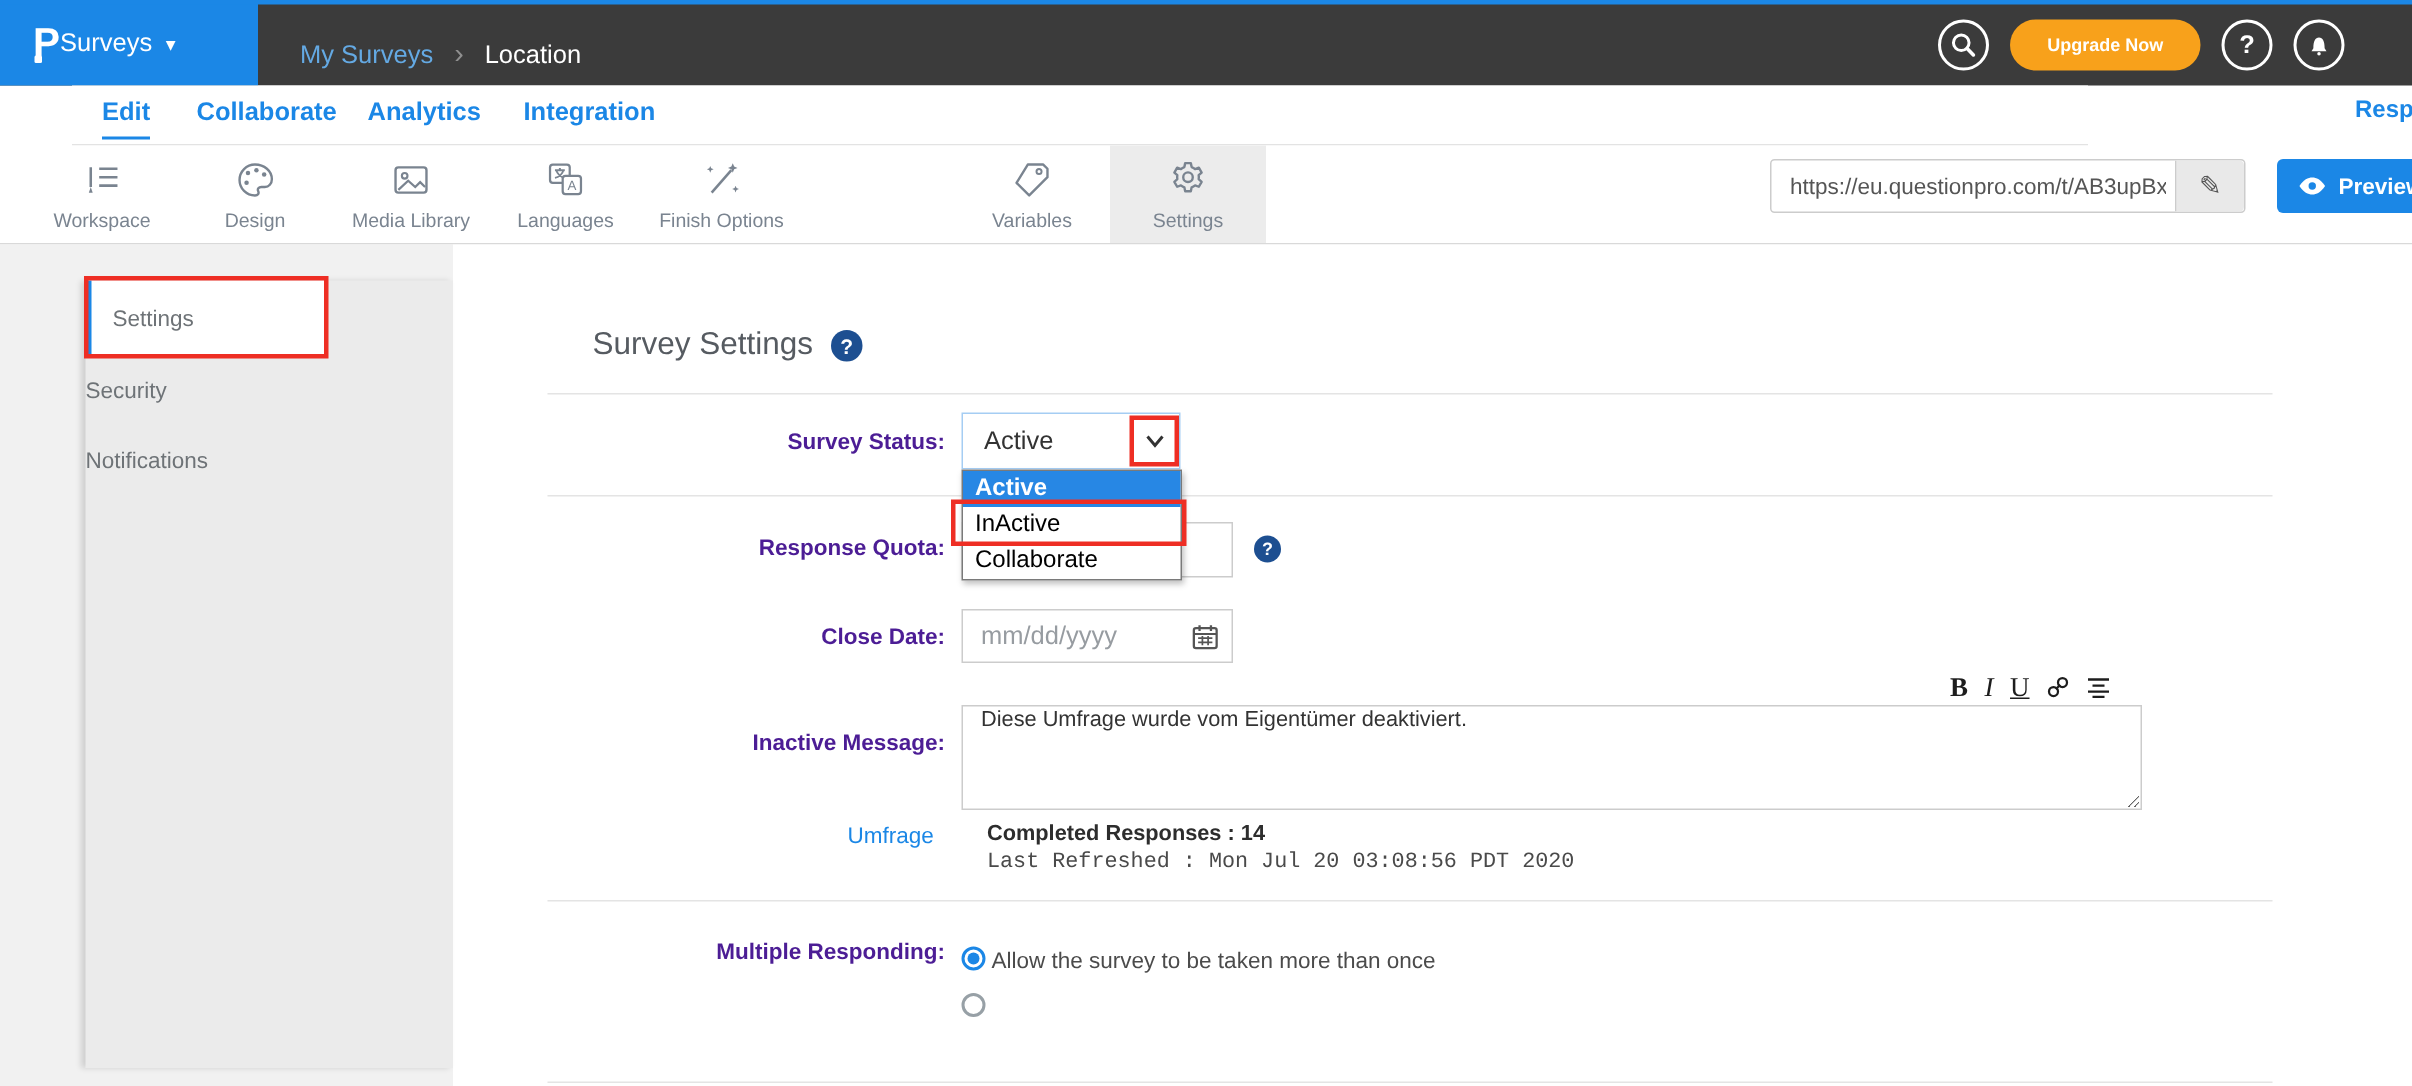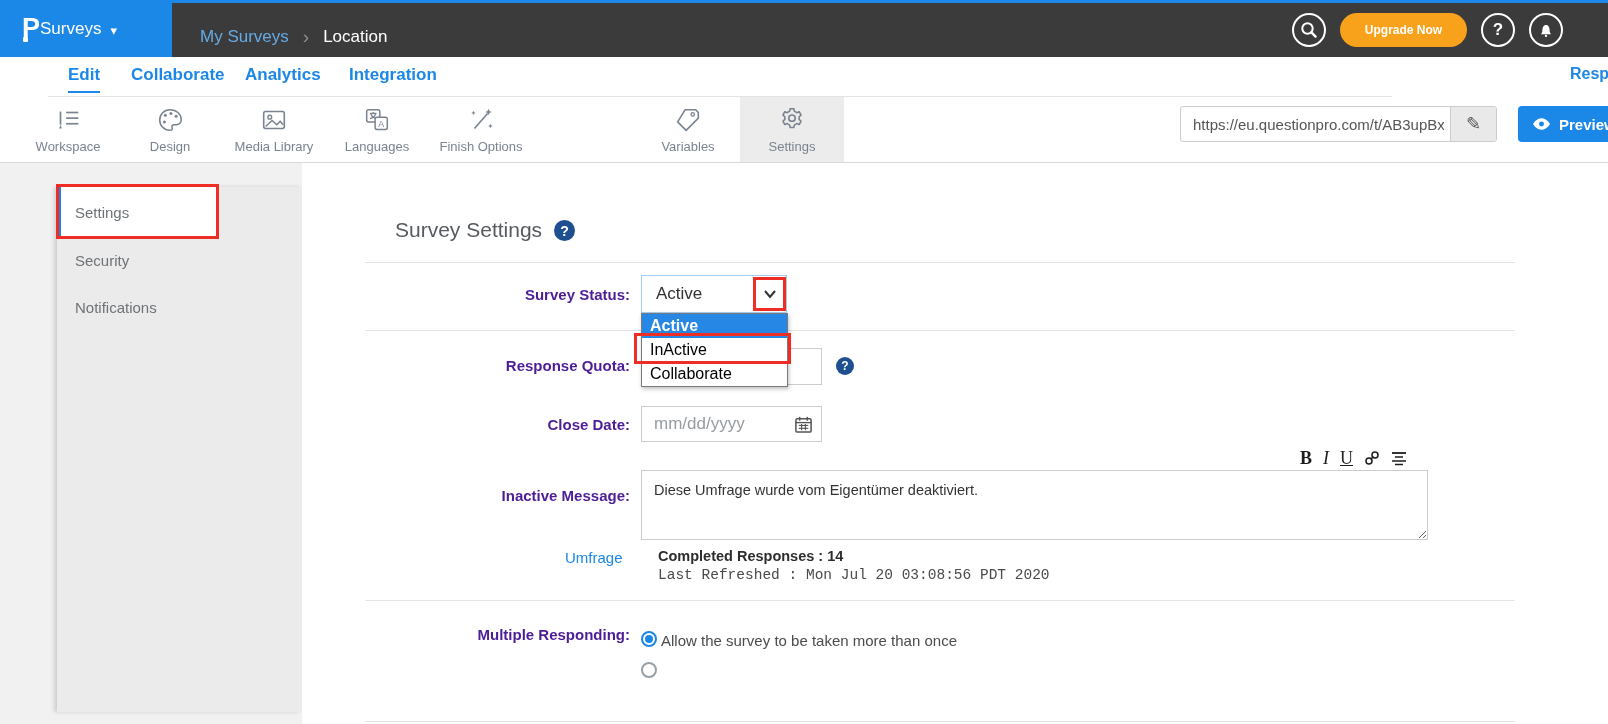--- a/index.html
+++ b/index.html
@@ -55,21 +55,21 @@
     position:absolute; left:1518px; top:9px; width:130px; height:36px; background:#1b87e6; color:#fff; border:none; border-radius:4px;
     font-family:inherit; font-size:15px; font-weight:700; display:flex; align-items:center; gap:8px; padding-left:14px; cursor:pointer;
   }
   
   #content-bg-left { position:absolute; left:0; top:163px; width:302px; height:561px; background:#f1f1f1; }
   #main-bg { position:absolute; left:302px; top:163px; width:1306px; height:561px; background:#fff; }
   #sidebar-panel { position:absolute; left:57px; top:187px; width:245px; height:525px; background:#ebebeb; box-shadow:-3px 0 4px rgba(0,0,0,.14); }
   #sidebar-item-settings { position:absolute; left:0; top:0; width:160px; height:50px; background:#fff; border-left:4px solid #1b87e6; display:flex; align-items:center; cursor:pointer; }
   #sidebar-item-settings span { margin-left:14px; font-size:15px; color:#6e7377; }
   .sidebar-item { position:absolute; left:0; width:245px; height:44px; display:flex; align-items:center; cursor:pointer; }
-  .sidebar-item span { margin-left:18px; font-size:15px; color:#6e7377; }
+  .sidebar-item span { font-size:15px; color:#6e7377; }
   #sidebar-item-security { top:51px; } #sidebar-item-notifications { top:98px; }
   
   .red-box { position:absolute; border:3px solid #ee2e24; z-index:60; pointer-events:none; }
   #redbox-sidebar { left:56px; top:184px; width:163px; height:55px; }
   #redbox-chevron { left:753px; top:277px; width:33px; height:34px; }
   #redbox-inactive { left:634px; top:333px; width:157px; height:31px; }
   
   #page-title { position:absolute; left:395px; top:218px; font-size:21px; color:#565b61; }
   .help-circle { position:absolute; background:#1d4f91; border-radius:50%; color:#fff; font-weight:700; display:flex; align-items:center; justify-content:center; cursor:pointer; }
   #title-help { left:554px; top:220px; width:21px; height:21px; font-size:14px; }
@@ -87,21 +87,21 @@
   .dd-option.highlight { background:#2787e4; color:#fff; font-weight:700; }
   
   #quota-input { position:absolute; left:641px; top:348px; width:181px; height:37px; border:1px solid #ccc; background:#fff; z-index:10; font-family:inherit; font-size:16px; padding:0 10px; color:#333; }
   #close-input { position:absolute; left:641px; top:406px; width:181px; height:36px; border:1px solid #ccc; background:#fff; font-family:inherit; font-size:17px; padding:0 34px 0 12px; color:#333; }
   #close-input::placeholder { color:#979ca1; }
   #calendar-icon { position:absolute; left:794px; top:415px; cursor:pointer; }
   
   #editor-toolbar { position:absolute; left:1300px; top:448px; width:125px; height:20px; display:flex; align-items:center; gap:11px; font-family:"Liberation Serif","DejaVu Serif",serif; font-size:18px; color:#1d1d1d; }
   #fmt-bold { font-weight:700; cursor:pointer; } #fmt-italic { font-style:italic; cursor:pointer; } #fmt-underline { text-decoration:underline; cursor:pointer; }
   #fmt-link, #fmt-align { cursor:pointer; display:flex; align-items:center; }
-  #inactive-textarea { position:absolute; left:641px; top:470px; width:787px; height:70px; border:1px solid #ccc; background:#fff; font-family:inherit; font-size:14.5px; color:#333; padding:11px 12px; resize:both; }
+  #inactive-textarea { position:absolute; left:641px; top:470px; width:787px; height:70px; border:1px solid #ccc; background:#fff; font-family:inherit; font-size:14.5px; color:#333; padding:1px 12px; resize:both; }
   
   #refresh-link { position:absolute; left:565px; top:549px; font-size:15px; color:#1b87e6; cursor:pointer; }
   #completed-line { position:absolute; left:658px; top:548px; font-size:14.5px; font-weight:700; color:#2d2d2d; }
   #lastref-line { position:absolute; left:658px; top:567px; font-size:14.5px; color:#4a4a4a;font-family:Liberation Mono, monospace; }
   
   .radio-outer { position:absolute; width:16px; height:16px; border-radius:50%; background:#fff; }
   #radio1 { left:641px; top:631px; border:2px solid #1b87e6; cursor:pointer; }
   #radio1::after { content:""; position:absolute; left:2px; top:2px; width:8px; height:8px; border-radius:50%; background:#1b87e6; }
   #radio2 { left:641px; top:662px; border:2px solid #97a0a6; cursor:pointer; }
   .radio-label { position:absolute; left:661px; font-size:15px; color:#4b4b4b; }

